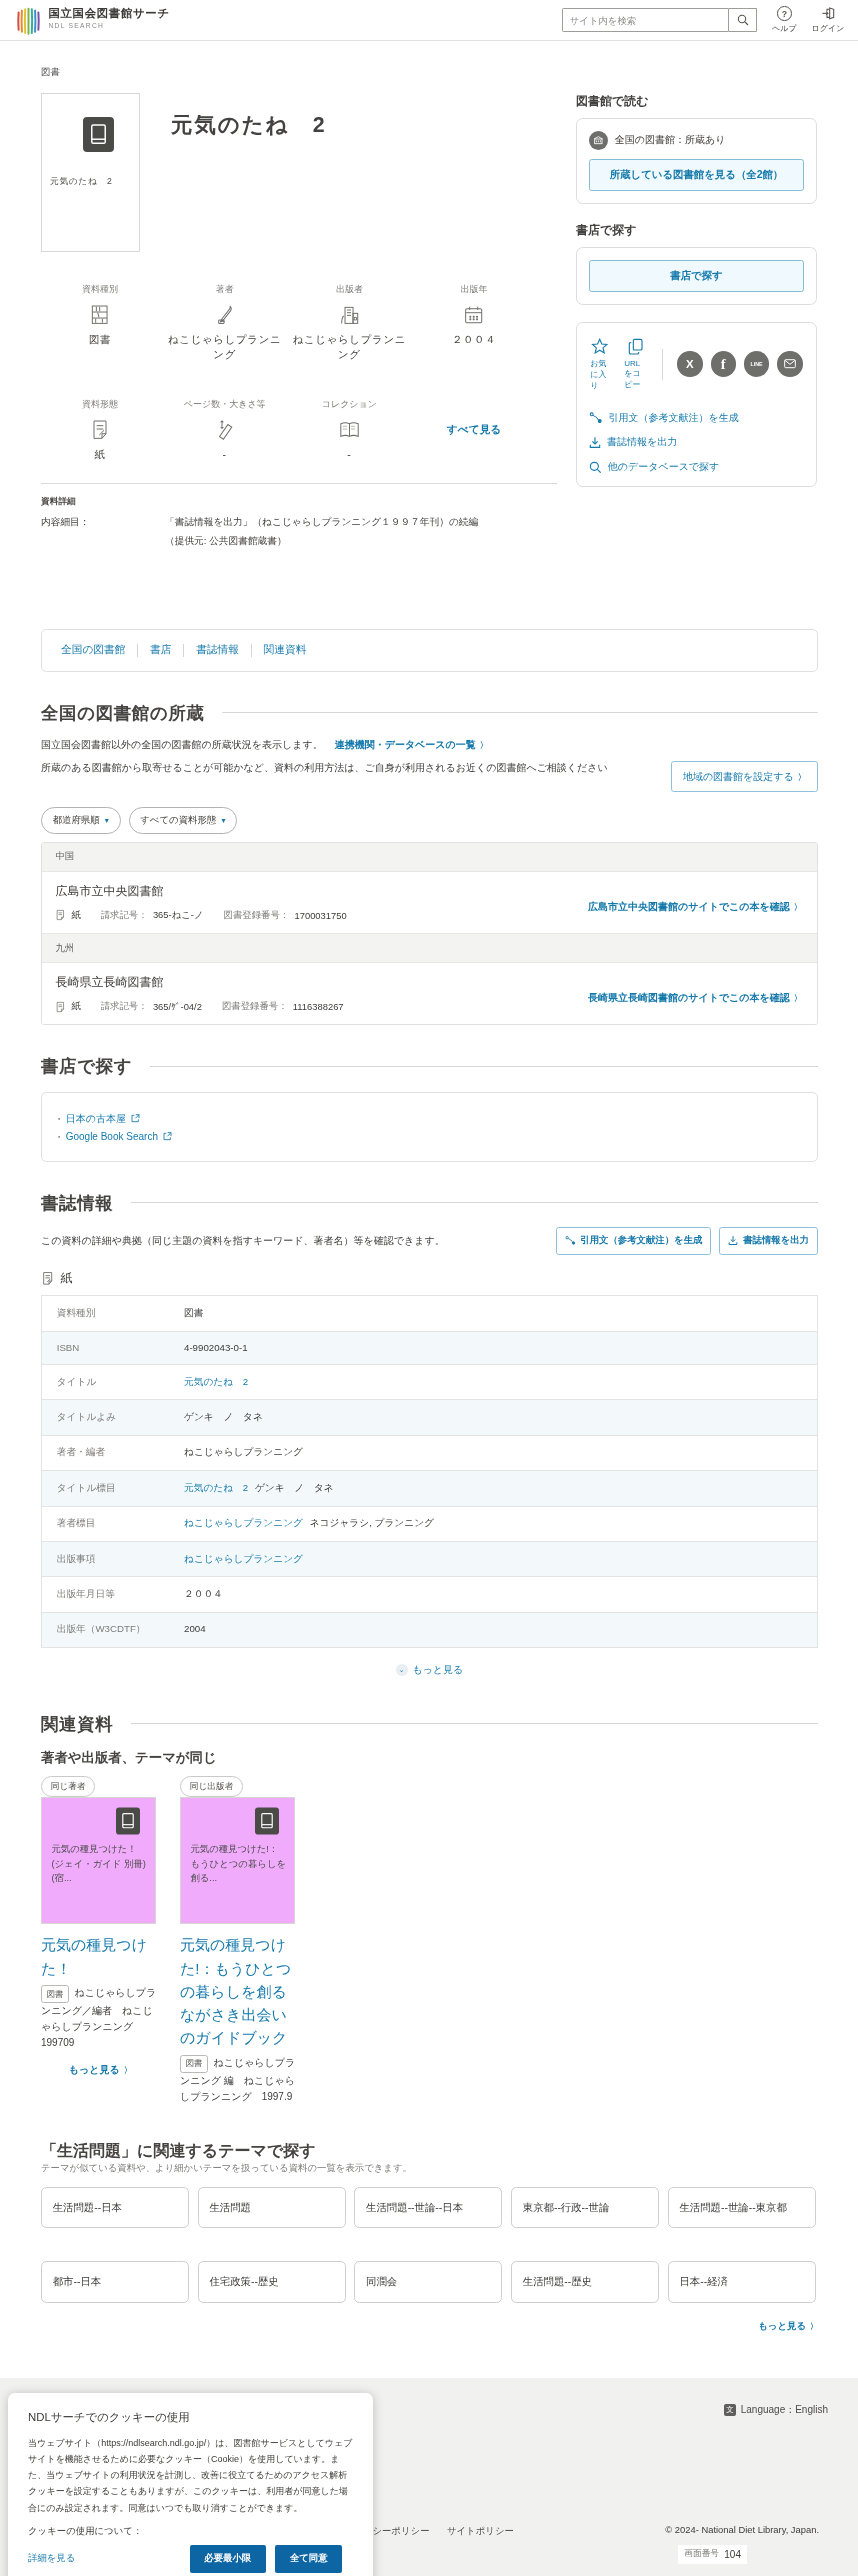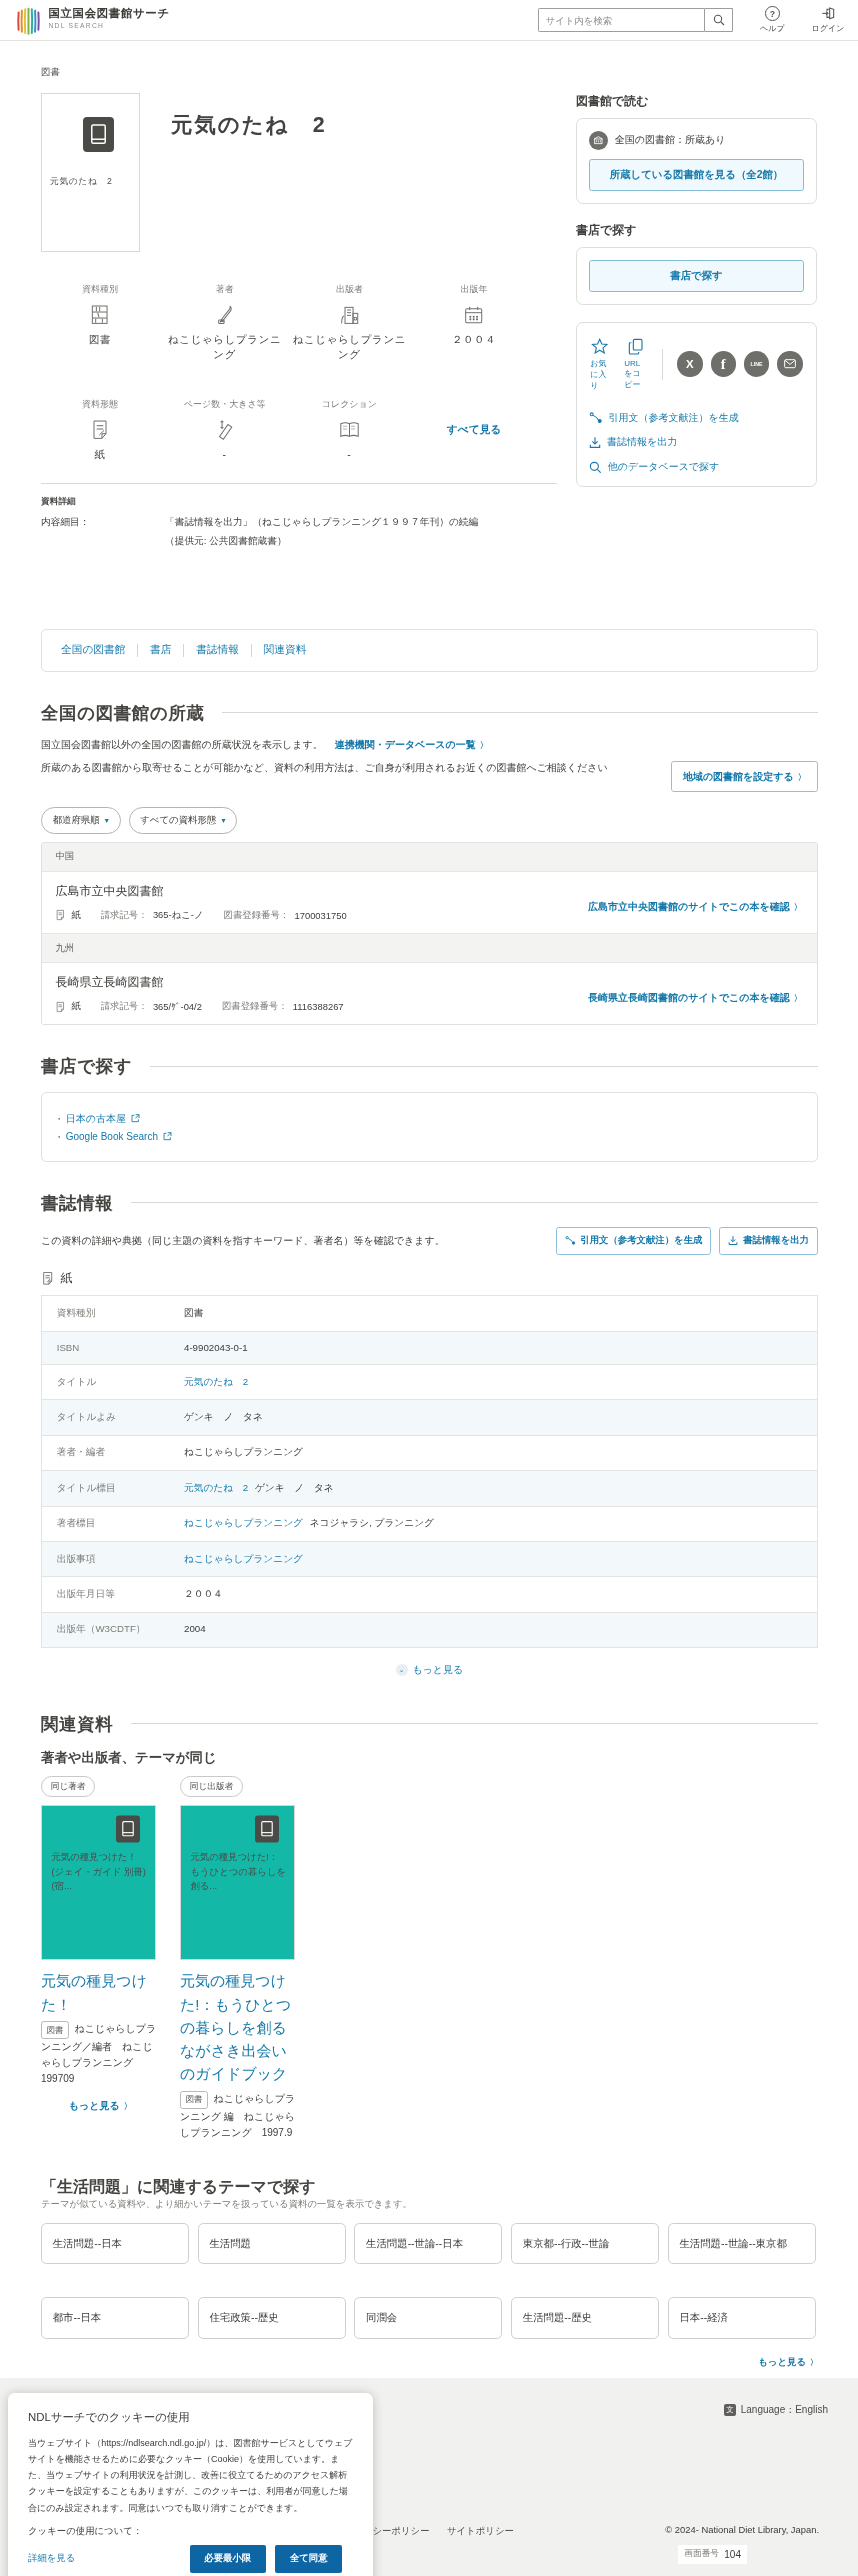--- a/index.html
+++ b/index.html
@@ -6,21 +6,21 @@
   body{width:859px;height:2576px;margin:0;position:relative;overflow:hidden;background:#fff;
        font-family:"Liberation Sans","DejaVu Sans",sans-serif;color:#3c3b38;}
   a{text-decoration:none;cursor:pointer}
   .blue{color:#1579ab}
   .chev::after{content:"〉";font-size:.85em;margin-left:4px;font-weight:bold}
   
   .hdr{height:41px;display:flex;align-items:center;padding:0 14.7px;border-bottom:0.7px solid #e2e2e0;}
   .logo{display:flex;align-items:flex-start;gap:6.7px}
   .logo-txt .t1{font-size:11.4px;font-weight:bold;color:#3c3b38;letter-spacing:0.7px}
   .logo-txt .t2{font-size:6.7px;color:#8a8986;letter-spacing:1.3px;margin-top:1.3px}
-  .hdr-right{margin-left:auto;display:flex;align-items:center;gap:27px}
+  .hdr-right{margin-left:auto;display:flex;align-items:center;gap:15px}
   .srch{display:flex;align-items:center}
   .srch input{width:167px;height:24px;border:0.7px solid #9e9d9a;padding:0 6.7px;font-size:9.4px;border-radius:1.3px 0 0 1.3px;outline:none;color:#3c3b38}
   .srch input::placeholder{color:#8a8986}
   .srch button{width:28px;height:24px;border:0.7px solid #9e9d9a;border-left:none;background:#fff;border-radius:0 1.3px 1.3px 0;cursor:pointer;display:flex;align-items:center;justify-content:center}
   .hdr-ico{display:flex;flex-direction:column;align-items:center;gap:2px;font-size:8px;color:#4c4b48;cursor:pointer}
   .qmark{width:14.7px;height:14.7px;border:1.1px solid #555450;border-radius:50%;display:flex;align-items:center;justify-content:center;font-size:8.7px;font-weight:bold;color:#555450}
   
   .wrap{padding:0 41px}
   .crumb{margin-top:25.4px;font-size:9.4px;color:#4c4b48}
   .top-flex{display:flex;margin-top:13.4px}
@@ -65,21 +65,21 @@
   .tabbox a{font-size:10.7px;color:#1579ab}
   .tabbox .sep{width:0.7px;height:13.4px;background:#d5d5d3;margin:0 12px}
   
   .sec-h{display:flex;align-items:center;margin-top:29px}
   .sec-h h2{font-size:17.4px;font-weight:bold;color:#454440;white-space:nowrap;letter-spacing:0.7px}
   .sec-h .rule{flex:1;height:0.7px;background:#d7d7d5;margin-left:17.4px}
   
   .hold-desc{margin-top:13.4px;font-size:10px;color:#3c3b38;display:flex;align-items:flex-end;gap:12px}
   .hold-desc2{margin-top:9.4px;font-size:10px;color:#3c3b38;display:flex;align-items:flex-start}
   .region-btn{margin-left:auto;border:0.7px solid #8fc0da;border-radius:2.7px;background:#fff;color:#1579ab;
-      font-size:10px;padding:7.4px 10.7px;cursor:pointer;white-space:nowrap;font-weight:bold}
+      font-size:10px;padding:7.4px 10.7px;cursor:pointer;white-space:nowrap;font-weight:normal}
   .filters{margin-top:14.7px;display:flex;gap:8px}
   .pill{border:0.7px solid #b3b3b0;border-radius:13.4px;background:#fff;padding:6px 10.7px;font-size:9.4px;color:#3c3b38;cursor:pointer}
   .pill::after{content:"▾";color:#1579ab;margin-left:5.3px;font-size:8px}
   .htable{margin-top:8px;border:0.7px solid #e0e0de;border-radius:2.7px;overflow:hidden}
   .grp{background:#f3f3f1;padding:7.4px 13.4px;font-size:9.4px;color:#5f5e5a;border-top:0.7px solid #e6e6e4;border-bottom:0.7px solid #e6e6e4}
   .htable .grp:first-child{border-top:none}
   .librow{padding:11.4px 13.4px;position:relative;background:#fff}
   .librow .nm{font-size:12px;color:#3c3b38}
   .librow .meta{display:flex;align-items:center;gap:5.3px;margin-top:8.7px;font-size:9.4px}
   .librow .meta .glb{color:#7c7b77}
@@ -104,21 +104,21 @@
   .brow .bl{width:142px;padding-left:14.7px;color:#7c7b77;flex:none}
   .brow .bv{color:#3c3b38}
   .brow .bv a:not(:empty){color:#1579ab;margin-right:6.7px}
   .more-center{margin-top:14.7px;display:flex;justify-content:center;align-items:center;gap:4.7px;font-size:10px;color:#1579ab;cursor:pointer}
   .more-center .cc{width:12px;height:12px;border-radius:50%;background:#e8eef1;color:#1579ab;font-size:7.4px;display:flex;align-items:center;justify-content:center}
   
   .rel-sub{margin-top:13.4px;font-size:13.4px;font-weight:bold;color:#454440}
   .cards{display:flex;gap:20px;margin-top:9.4px}
   .rcol{width:119px}
   .rbadge{display:inline-block;border:0.7px solid #c9c9c7;border-radius:10.7px;padding:3.3px 8.7px;font-size:8.7px;color:#4c4b48;background:#fff}
-  .rcover{margin-top:8px;width:115px;height:155px;border:0.7px solid #d6d6d4;position:relative;background:#14b8a6}
+  .rcover{width:115px;height:127px;border:0.7px solid #d6d6d4;position:relative;background:#f0abfc}
   .rcover .ri{position:absolute;top:9.4px;right:14.7px}
   .rcover .rt{position:absolute;top:44px;left:9.4px;right:6.7px;font-size:9.4px;line-height:1.55;color:#4c4b48}
   .rtitle{display:block;margin-top:9.4px;font-size:15px;line-height:1.55;color:#1579ab}
   .rmeta{margin-top:5.3px;font-size:10px;line-height:1.6;color:#3c3b38}
   .tbadge{display:inline-block;border:0.7px solid #b9b9b6;border-radius:2.7px;padding:1.3px 4.7px;font-size:8.4px;color:#4c4b48;margin-right:5.3px}
   .rel-more{margin-top:12px;text-align:center;font-size:10px;color:#1579ab;font-weight:bold}
   
   .themes-h{margin-top:36px;font-size:16px;font-weight:bold;color:#454440}
   .themes-d{font-size:9.4px;color:#7c7b77}
   .tgrid{margin-top:12px;display:grid;grid-template-columns:repeat(5,148px);column-gap:8.7px;row-gap:33px}

